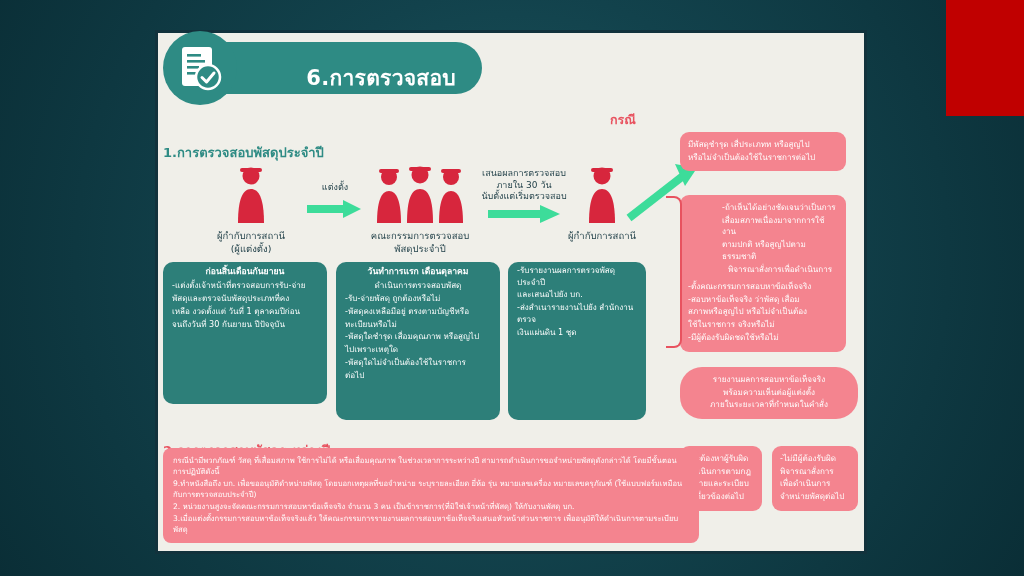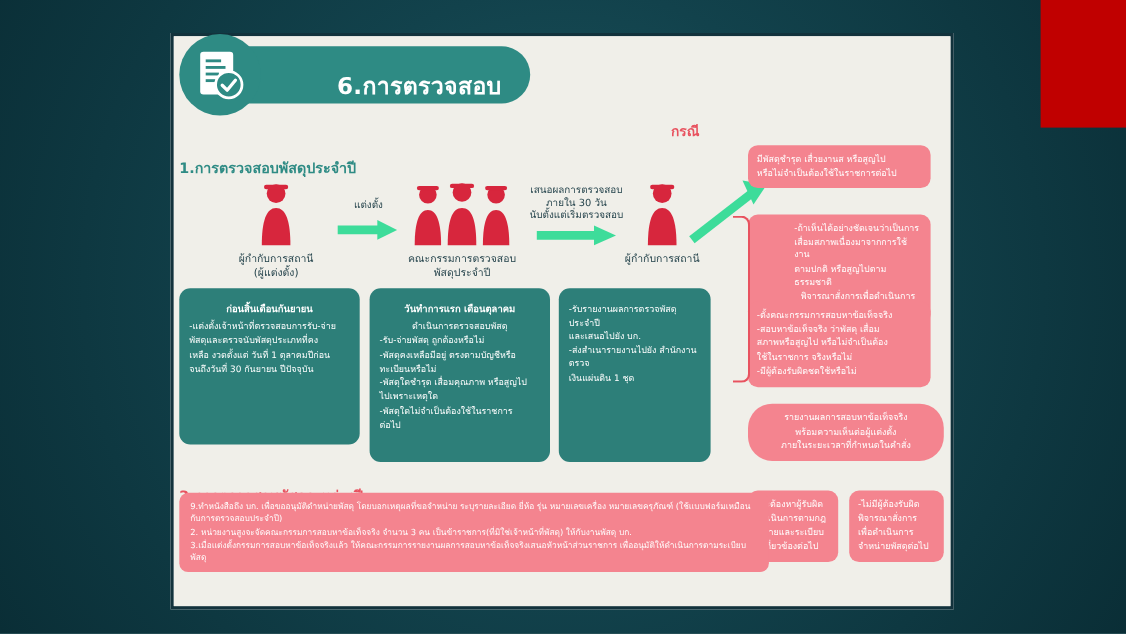--- a/index.html
+++ b/index.html
@@ -102,21 +102,21 @@
     text-align: center;
     line-height: 1.3;
   }
 
   
   .teal-box {
     position: absolute;
     background: #2d7f79;
     color: #ffffff;
     border-radius: 10px;
-    padding: 14px 9px;
+    padding: 3px 9px;
     box-sizing: border-box;
     font-size: 8.1px;
     line-height: 1.45;
   }
   .teal-box .bt {
     display: block;
     text-align: center;
     font-weight: bold;
     font-size: 8.6px;
     margin-bottom: 3px;
@@ -286,21 +286,21 @@
   </div>
 
   <div class="teal-box" style="left:508px; top:262px; width:138px; height:158px;">
     <p>-รับรายงานผลการตรวจพัสดุประจำปี</p>
     <p>และเสนอไปยัง บก.</p>
     <p>-ส่งสำเนารายงานไปยัง สำนักงานตรวจ</p>
     <p>เงินแผ่นดิน 1 ชุด</p>
   </div>
 
   <div class="pink-box" style="left:680px; top:132px; width:166px;">
-    <p>มีพัสดุชำรุด เสื่วยงานส หรือสูญไป</p>
+    <p>มีพัสดุชำรุด เสื่ประเภทท หรือสูญไป</p>
     <p>หรือไม่จำเป็นต้องใช้ในราชการต่อไป</p>
   </div>
 
   <div class="pink-box" style="left:680px; top:195px; width:166px;padding-left:42px;">
     <p>-ถ้าเห็นได้อย่างชัดเจนว่าเป็นการ</p>
     <p>เสื่อมสภาพเนื่องมาจากการใช้งาน</p>
     <p>ตามปกติ หรือสูญไปตามธรรมชาติ</p>
     <p style="text-align:center;">พิจารณาสั่งการเพื่อดำเนินการพัสดุ</p>
   </div>
 
@@ -331,17 +331,18 @@
     <p>เพื่อดำเนินการ</p>
     <p>จำหน่ายพัสดุต่อไป</p>
   </div>
 
   <div class="bracket" style="left:666px; top:196px; width:14px; height:148px;"></div>
   <div class="bracket" style="left:668px; top:367px; width:0; height:0; border:none;"></div>
 
   <div class="sec-title red" style="left:163px; top:440px;">2.การตรวจสอบพัสดุระหว่างปี</div>
 
   <div class="red-box">
+    <p>กรณีนำมีพวกภัณฑ์ วัสดุ ที่เสื่อมสภาพ ใช้การไม่ได้ หรือเสื่อมคุณภาพ ในช่วงเวลาการระหว่างปี สามารถดำเนินการขอจำหน่ายพัสดุดังกล่าวได้ โดยมีขั้นตอนการปฏิบัติดังนี้</p>
     <p>9.ทำหนังสือถึง บก. เพื่อขออนุมัติดำหน่ายพัสดุ โดยบอกเหตุผลที่ขอจำหน่าย ระบุรายละเอียด ยี่ห้อ รุ่น หมายเลขเครื่อง หมายเลขครุภัณฑ์ (ใช้แบบฟอร์มเหมือนกับการตรวจสอบประจำปี)</p>
     <p>2. หน่วยงานสูงจะจัดคณะกรรมการสอบหาข้อเท็จจริง จำนวน 3 คน เป็นข้าราชการ(ที่มิใช่เจ้าหน้าที่พัสดุ) ให้กับงานพัสดุ บก.</p>
     <p>3.เมื่อแต่งตั้งกรรมการสอบหาข้อเท็จจริงแล้ว ให้คณะกรรมการรายงานผลการสอบหาข้อเท็จจริงเสนอหัวหน้าส่วนราชการ เพื่ออนุมัติให้ดำเนินการตามระเบียบพัสดุ</p>
   </div>
 </div>
 
 </body></html>

